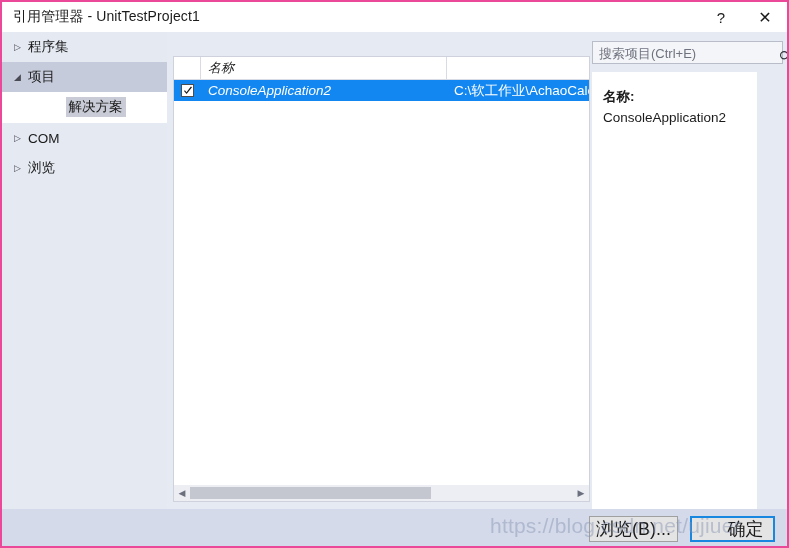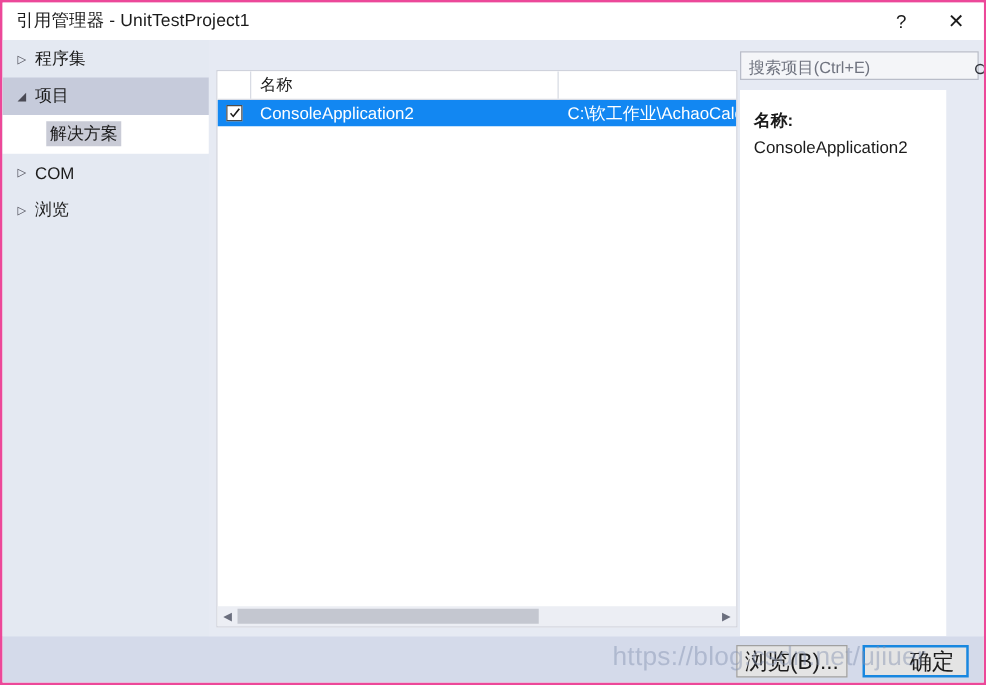--- a/index.html
+++ b/index.html
@@ -96,23 +96,24 @@
     background: #c6cbdb;
   }
   #nav-subwrap {
     background: #ffffff;
     padding: 4px 0 5px 0;
   }
   .nav-subitem {
     height: 22px;
     display: flex;
     align-items: center;
-    padding-left: 35px;
+    padding-left: 22px;
     font-size: 13.5px;
     cursor: default;
+    justify-content: center;
   }
   .nav-subitem .subhl {
     background: #c9cbd6;
     padding: 1px 3px;
     color: #1b1b1b;
   }
 
   
   #list-panel {
     position: absolute;
@@ -140,20 +141,21 @@
     box-sizing: border-box;
   }
   .col-name {
     width: 246px;
     flex: 0 0 246px;
     border-right: 1px solid #d8dbe4;
     box-sizing: border-box;
     padding-left: 7px;
     display: flex;
     align-items: center;
+    font-style: italic;
   }
   .col-path {
     flex: 1 1 auto;
     box-sizing: border-box;
     padding-left: 7px;
     display: flex;
     align-items: center;
     overflow: hidden;
     white-space: nowrap;
   }

